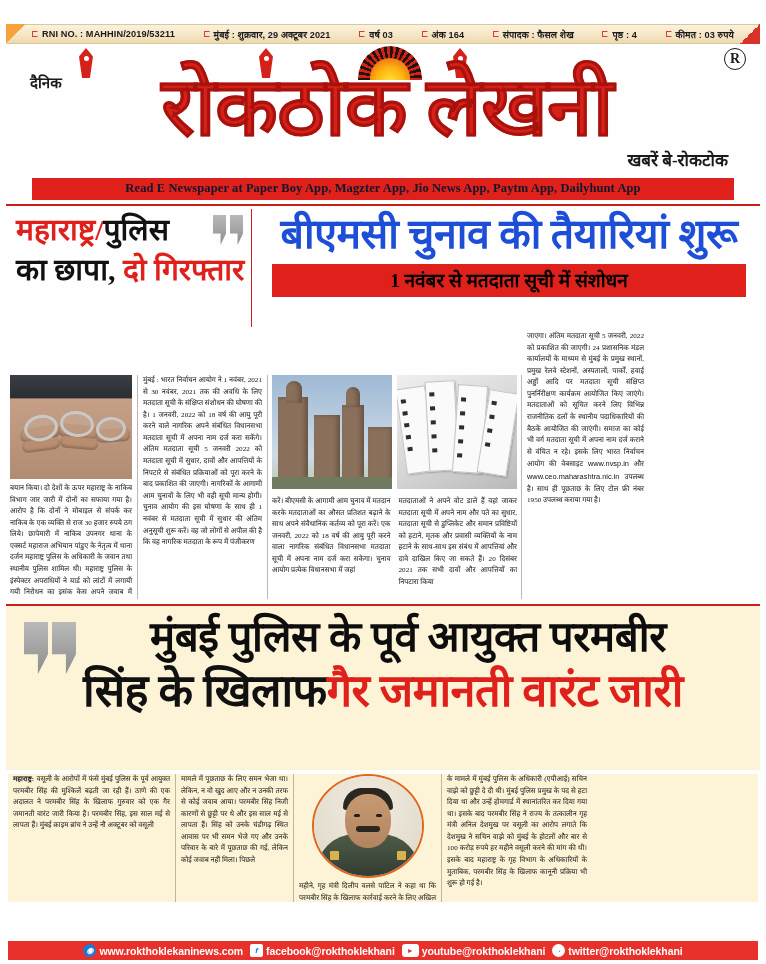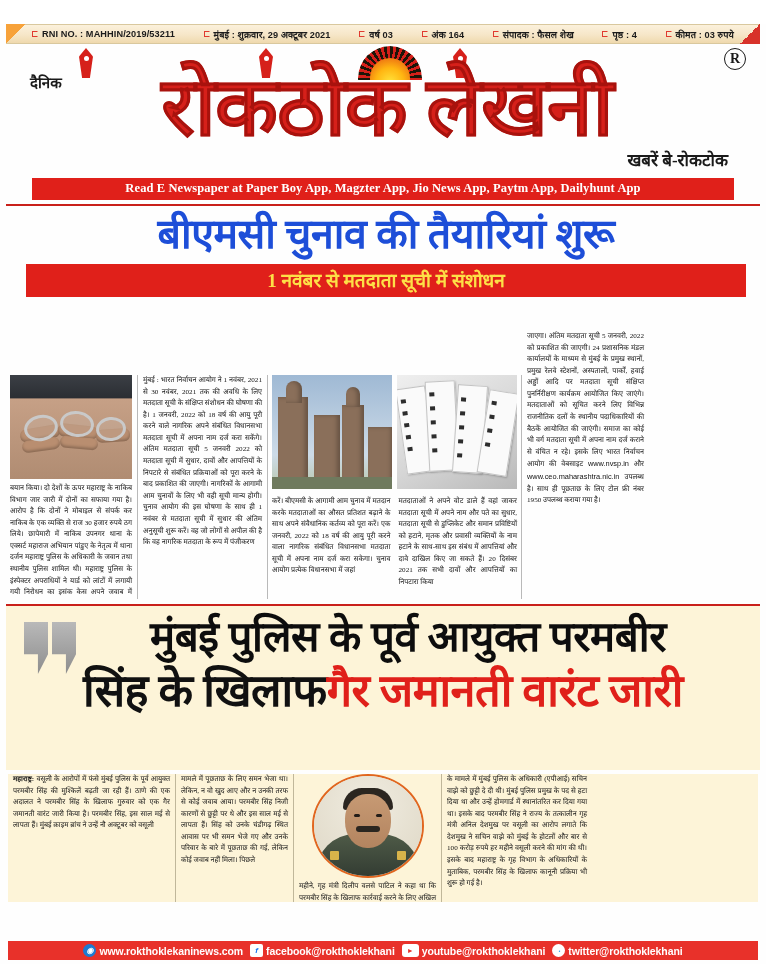--- a/index.html
+++ b/index.html
@@ -113,21 +113,21 @@
   .tagline {
     position: absolute; right: 32px; bottom: 3px;
     font-size: 17px; font-weight: bold; color: #1a1a1a;
     font-family: "Liberation Serif", serif;
   }
 
   
   .appstrip {
     margin: 4px 32px 0 32px;
     background: #e0201a;
-    color: #ffffff;
+    color: #0f172a;
     text-align: center;
     font-family: "Liberation Serif", serif;
     font-size: 12.5px; font-weight: bold;
     padding: 3px 0 4px 0;
     letter-spacing: .1px;
   }
   .rule-thick {
     margin: 4px 6px 0 6px;
     border-top: 2.4px solid #c9201a;
   }
@@ -178,21 +178,21 @@
     font-family: "Liberation Serif", serif;
     font-size: 41px; font-weight: bold; color: #1d4ed8;
     text-align: center;
     line-height: 1.15;
     letter-spacing: -.4px;
     white-space: nowrap;
   }
   .sub-bar {
     margin: 6px 10px 0 10px;
     background: #e0201a;
-    color: #fde047;
+    color: #000000;
     text-align: center;
     font-family: "Liberation Serif", serif;
     font-size: 19px; font-weight: bold;
     padding: 3px 0 4px 0;
     white-space: nowrap;
   }
 
   
   .body-zone {
     margin: 4px 8px 0 8px;
@@ -434,20 +434,33 @@
     <div class="daynik">दैनिक</div>
     <div class="logo-title">रोकठोक लेखनी</div>
     <div class="reg-mark">R</div>
     <div class="tagline">खबरें बे-रोकटोक</div>
   </div>
 
   <div class="appstrip">Read E Newspaper at Paper Boy App, Magzter App, Jio News App, Paytm App, Dailyhunt App</div>
   <div class="rule-thick"></div>
 
   <div class="head-zone">
+    <div class="head-left">
+      <div class="quote-mark qm-top">
+        <span></span>
+          <span></span>
+      </div>
+      <div class="hl-line1">
+        <span class="hl-red">महाराष्ट्र/</span><span class="hl-black">पुलिस</span>
+      </div>
+      <div class="hl-line2">
+        <span class="hl-black">का छापा,</span>
+        <span class="hl-red">दो गिरफ्तार</span>
+      </div>
+    </div>
     <div class="head-right">
       <div class="main-headline">बीएमसी चुनाव की तैयारियां शुरू</div>
       <div class="sub-bar">1 नवंबर से मतदाता सूची में संशोधन</div>
     </div>
   </div>
 
   <div class="body-zone">
 
     <div class="col col-photo divider">
       <div class="photo photo-arrest">

